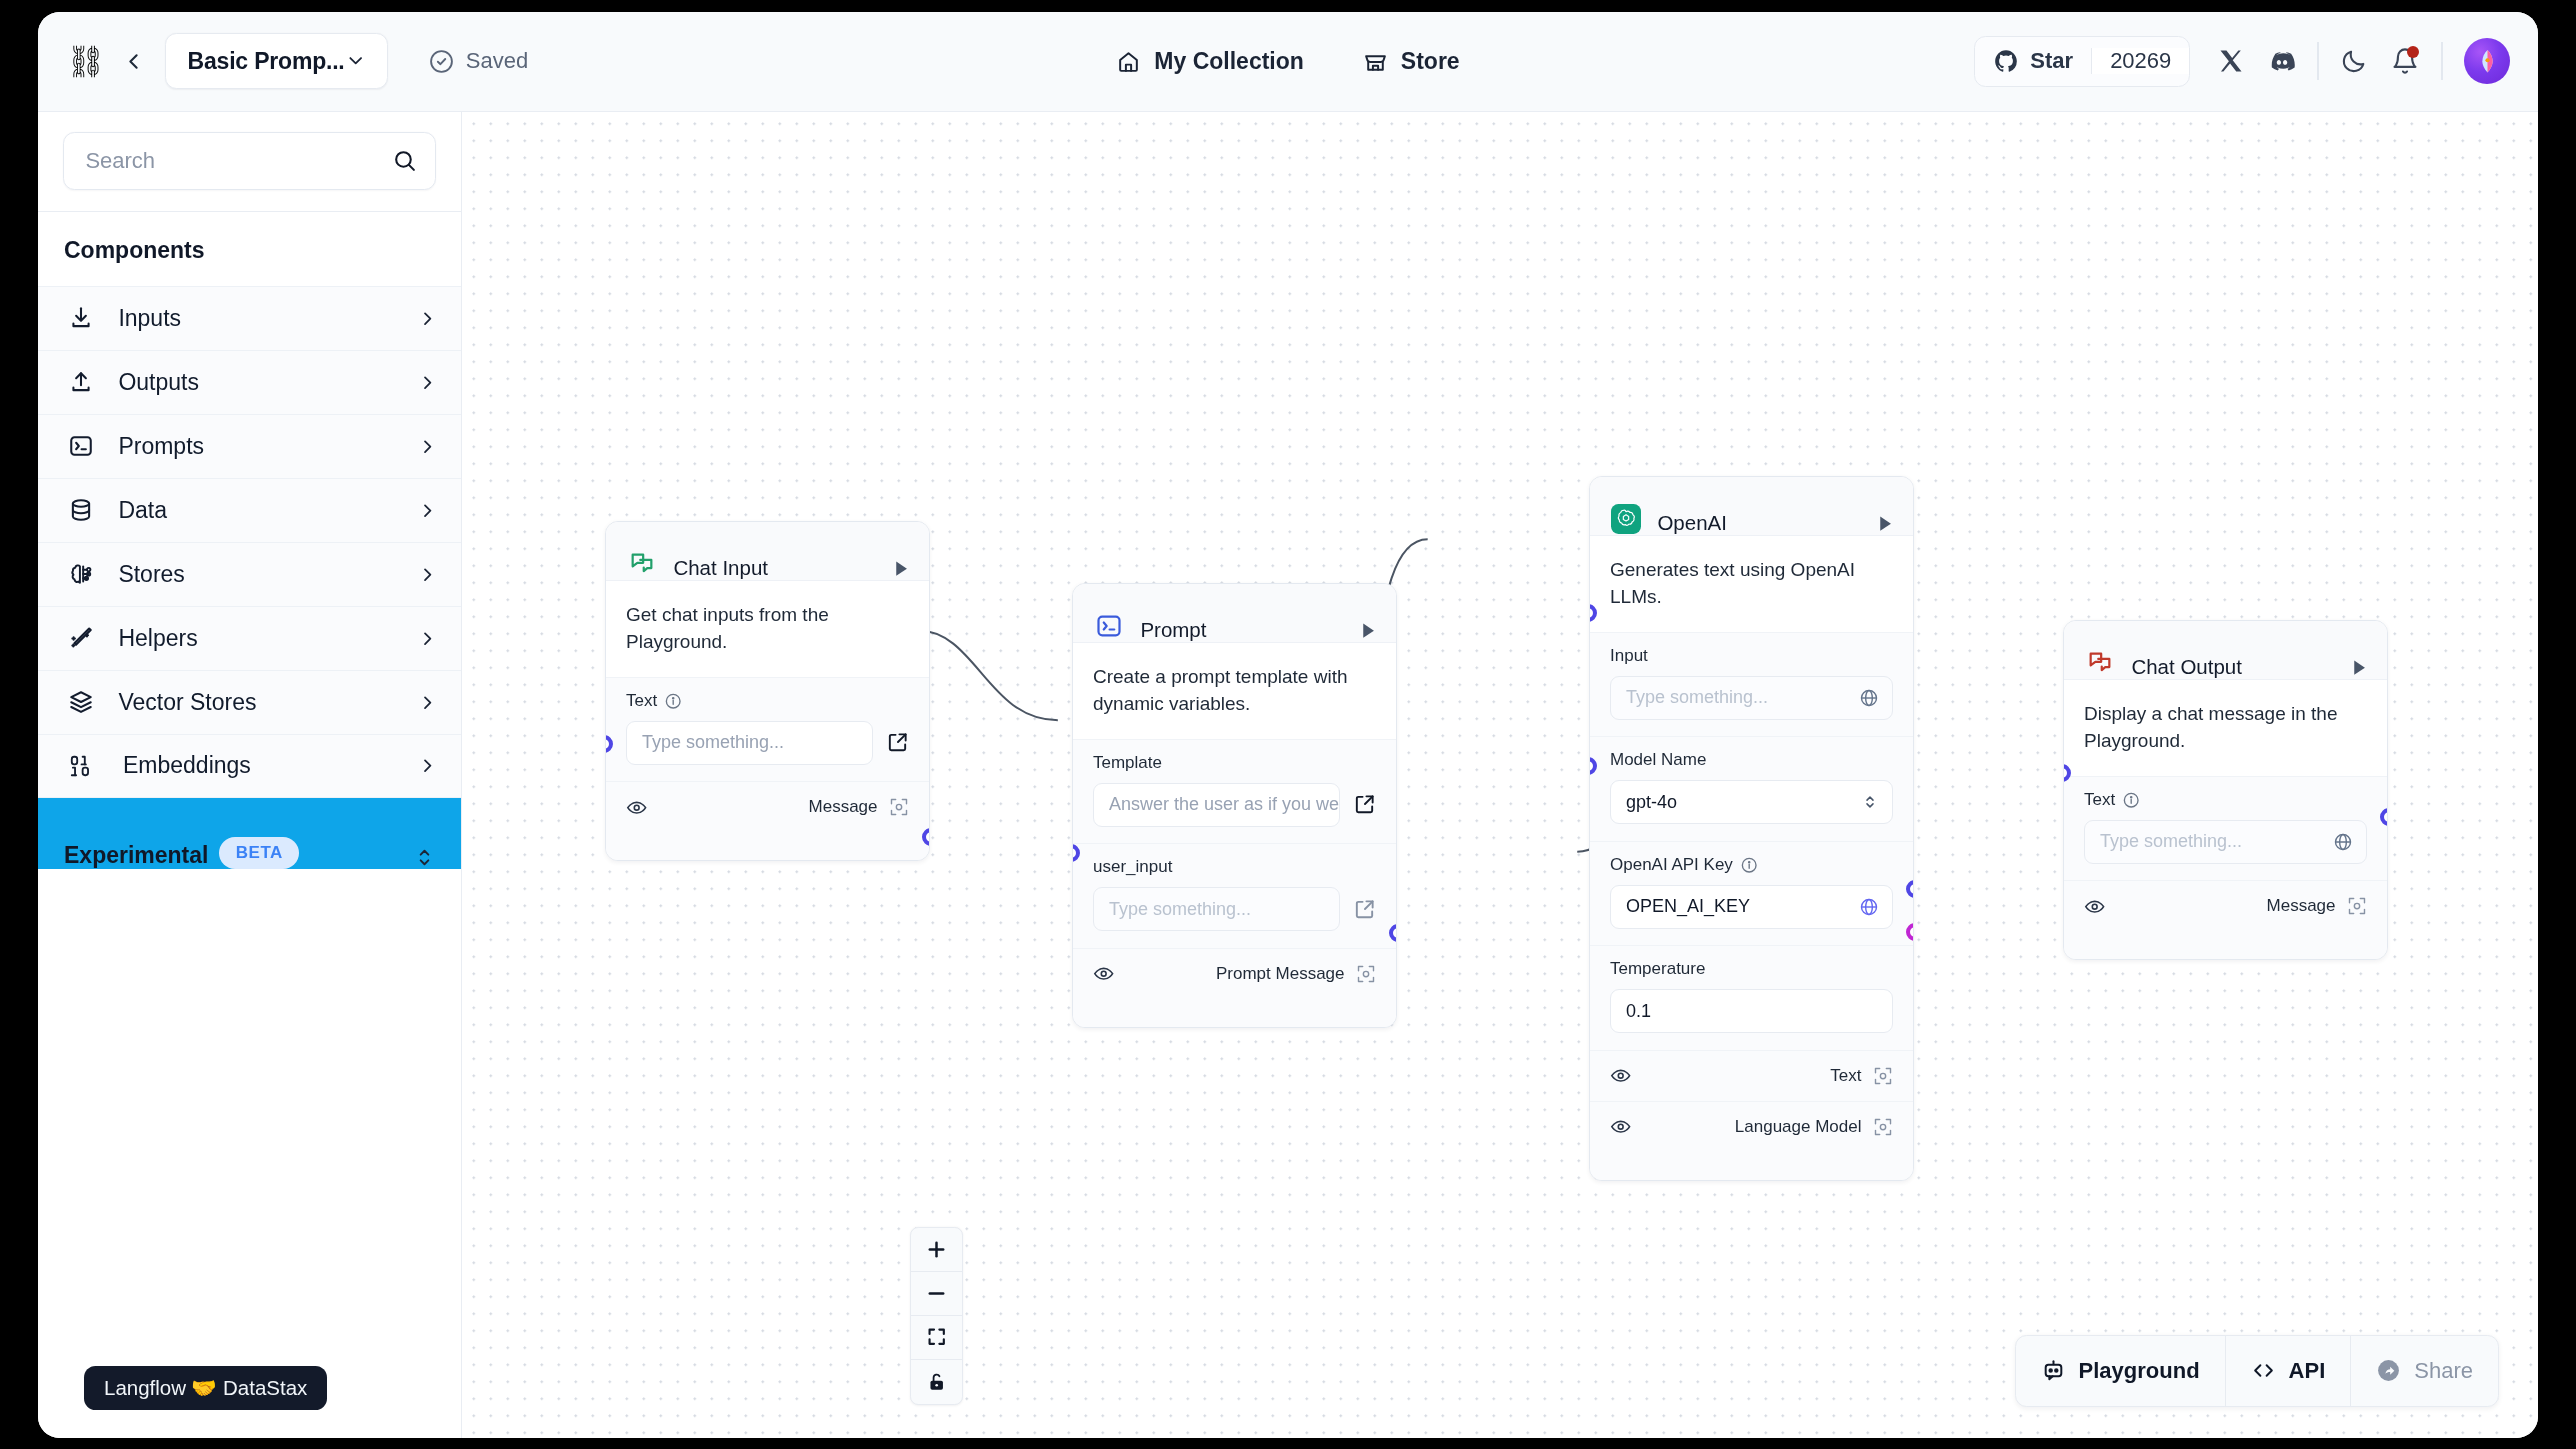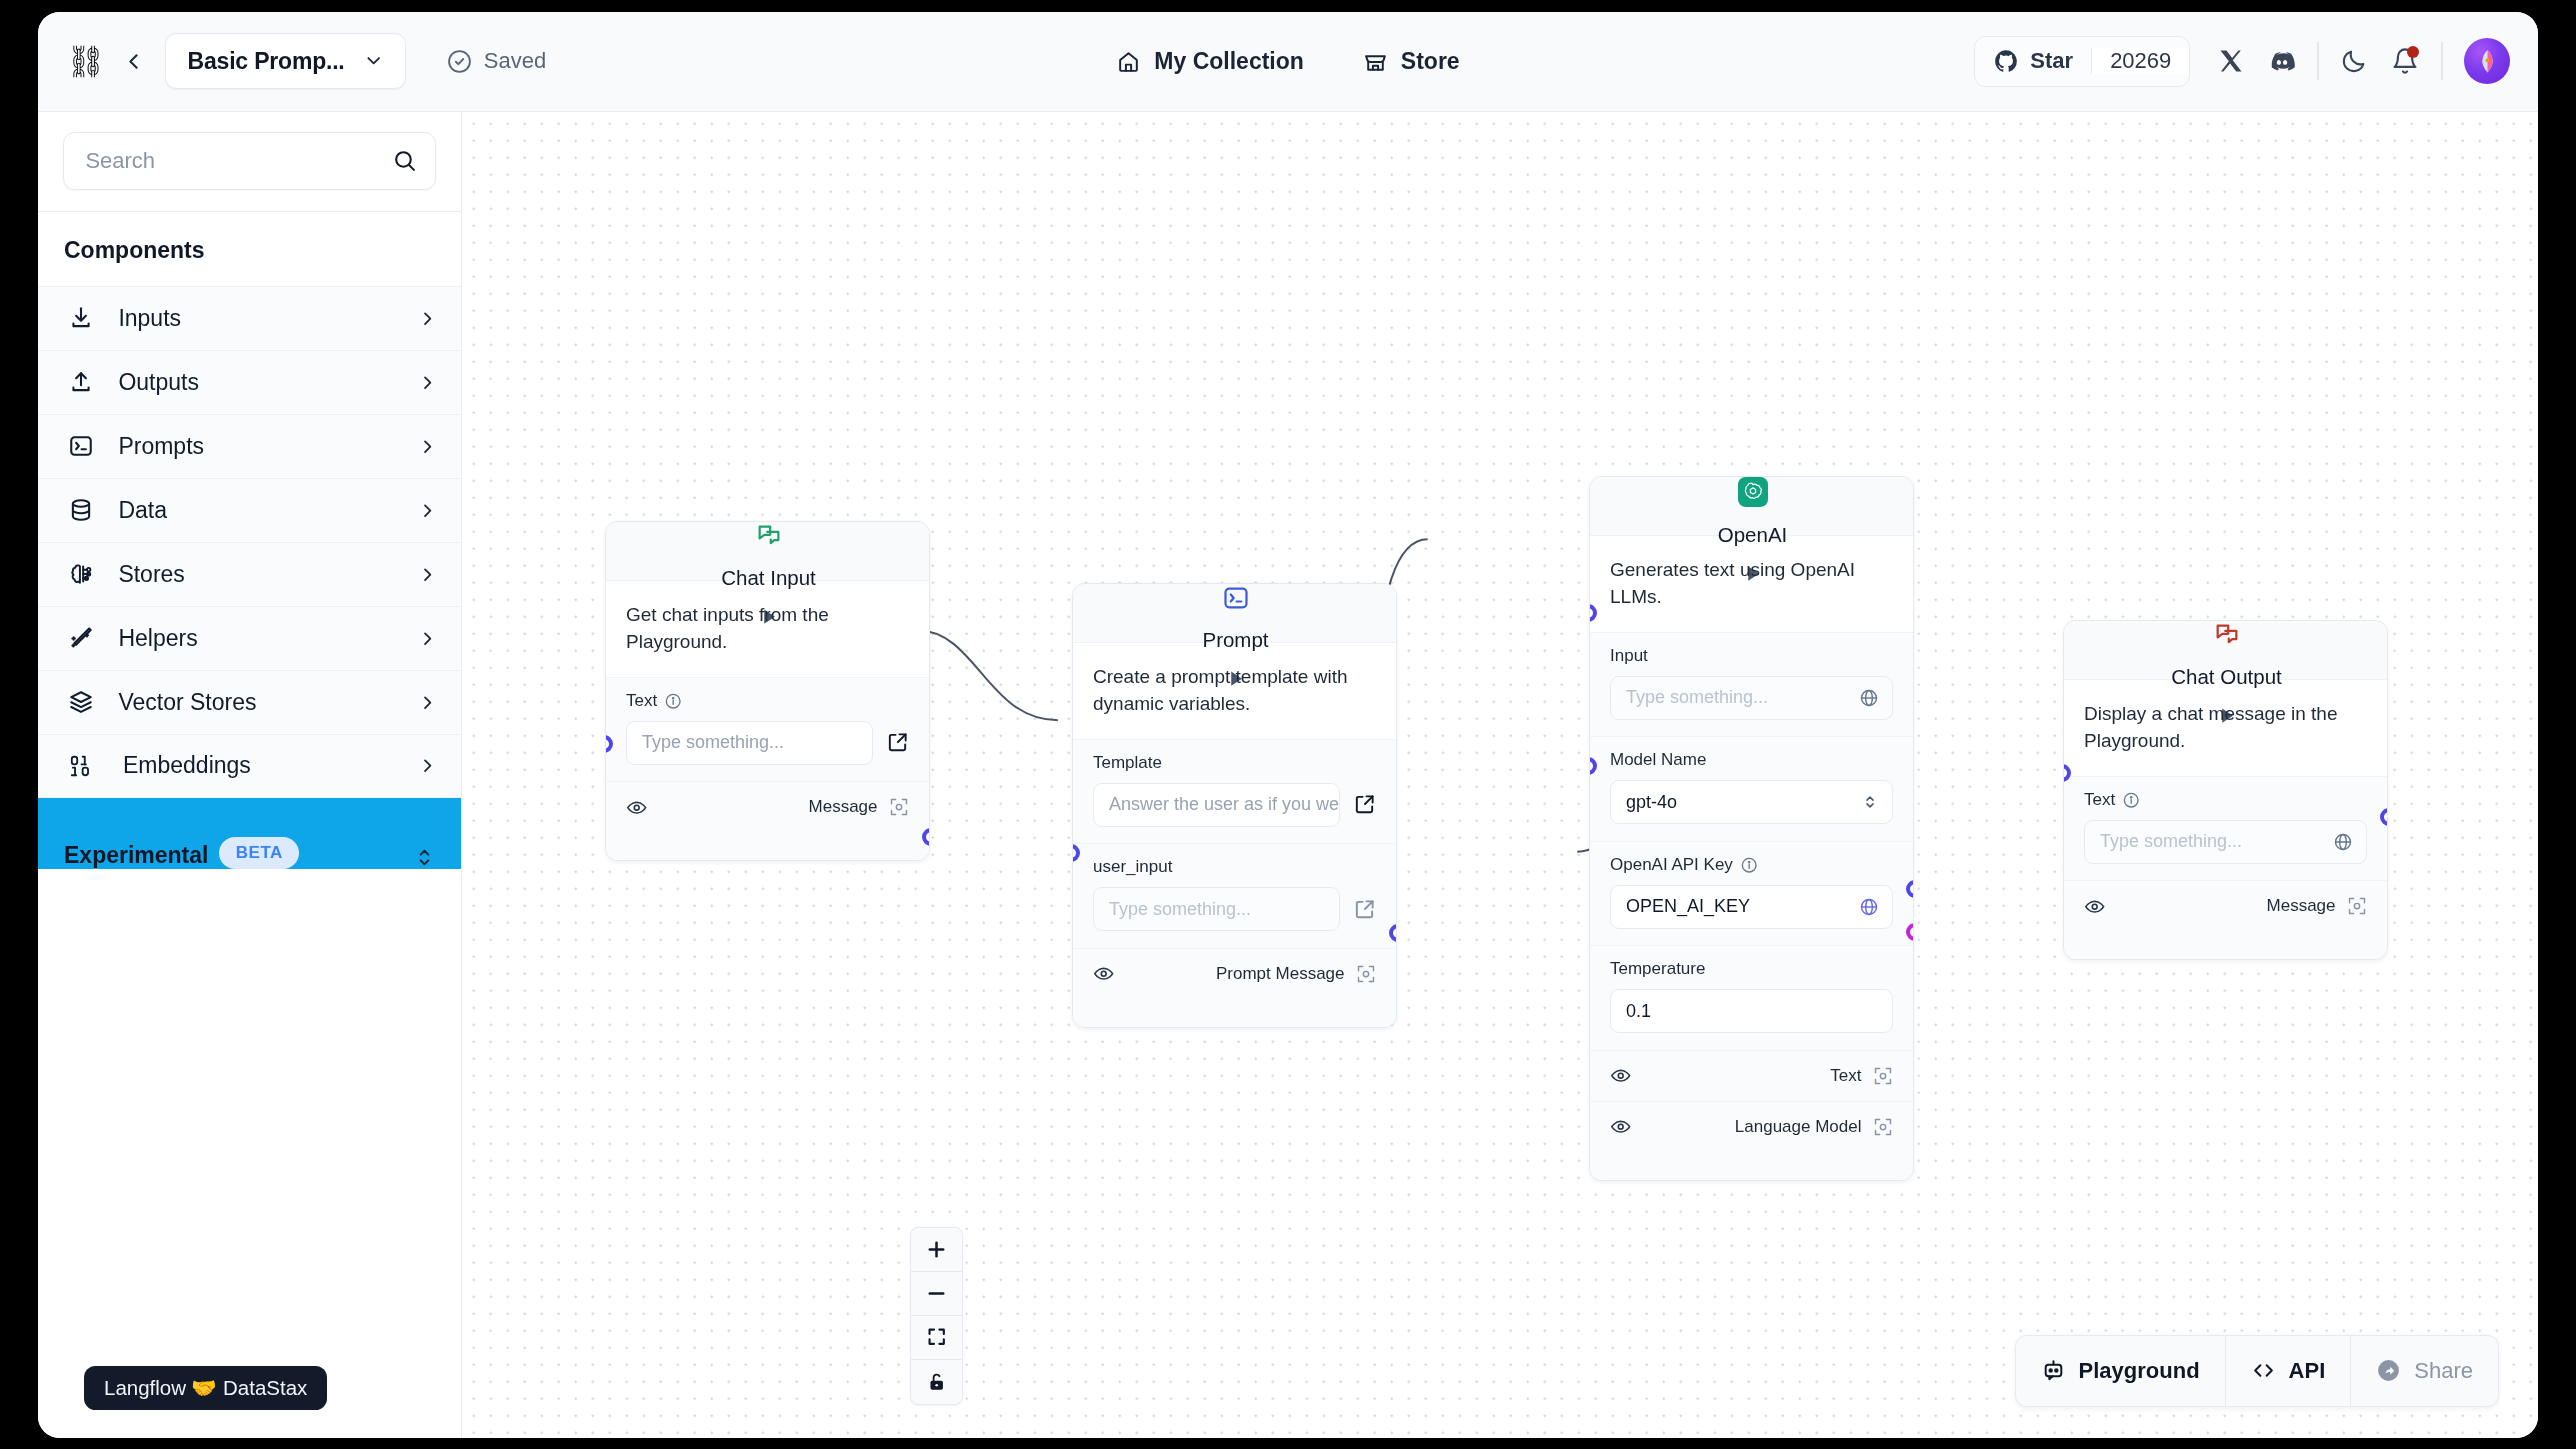--- a/index.html
+++ b/index.html
@@ -41,21 +41,21 @@
     width: 38px; height: 38px;
     display: flex; align-items: center; justify-content: center;
     color: #1e2939;
   }
   .flow-pill {
     margin-left: 8.2px;
     height: 56px;
     background: #ffffff;
     border: 1.6px solid #e6eaf0;
     border-radius: 11.5px;
-    display: flex; align-items: center; gap: 18px;
+    display: flex; align-items: center; 
     padding: 0 21.4px;
     box-shadow: 0 0.8px 1.6px rgba(16,24,40,.05);
   }
   .flow-name { font-size: 23px; font-weight: 700; color: #101828; letter-spacing: -0.2px; }
   .saved {
     margin-left: 36px;
     display: flex; align-items: center; gap: 11.5px;
     color: #5a6578; font-size: 22px;
   }
   .hdr-center {
@@ -199,26 +199,25 @@
   .node {
     position: absolute;
     background: #ffffff;
     border: 1.6px solid #e4e9f0;
     border-radius: 13px;
     box-shadow: 0 1.6px 4.1px rgba(16,24,40,.055);
     overflow: hidden;
   }
   .node-head {
     height: 59px;
-    display: flex; align-items: center;
+    display: flex; align-items: flex-end;
     padding: 0 18px 0 20px;
     gap: 16.4px;
     background: #f9fafc;
     border-bottom: 1.6px solid #eef1f6;
-    flex-direction: column;
   }
   .node-ico { width: 31px; height: 31px; display:flex; align-items:center; justify-content:center; }
   .node-title { font-size: 20.5px; color: #131b2b; flex: 1; font-weight: 500; }
   .play-tri { color: #495568; display: flex; }
   .node-desc {
     padding: 20px 20px 21.4px 20px;
     font-size: 19px; color: #1f2937; line-height: 1.45;
     background: #ffffff;
   }
   .field-row {

